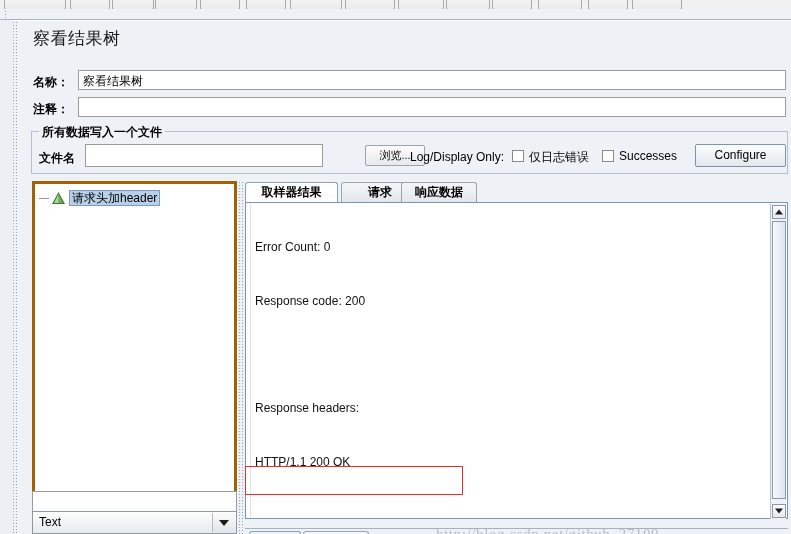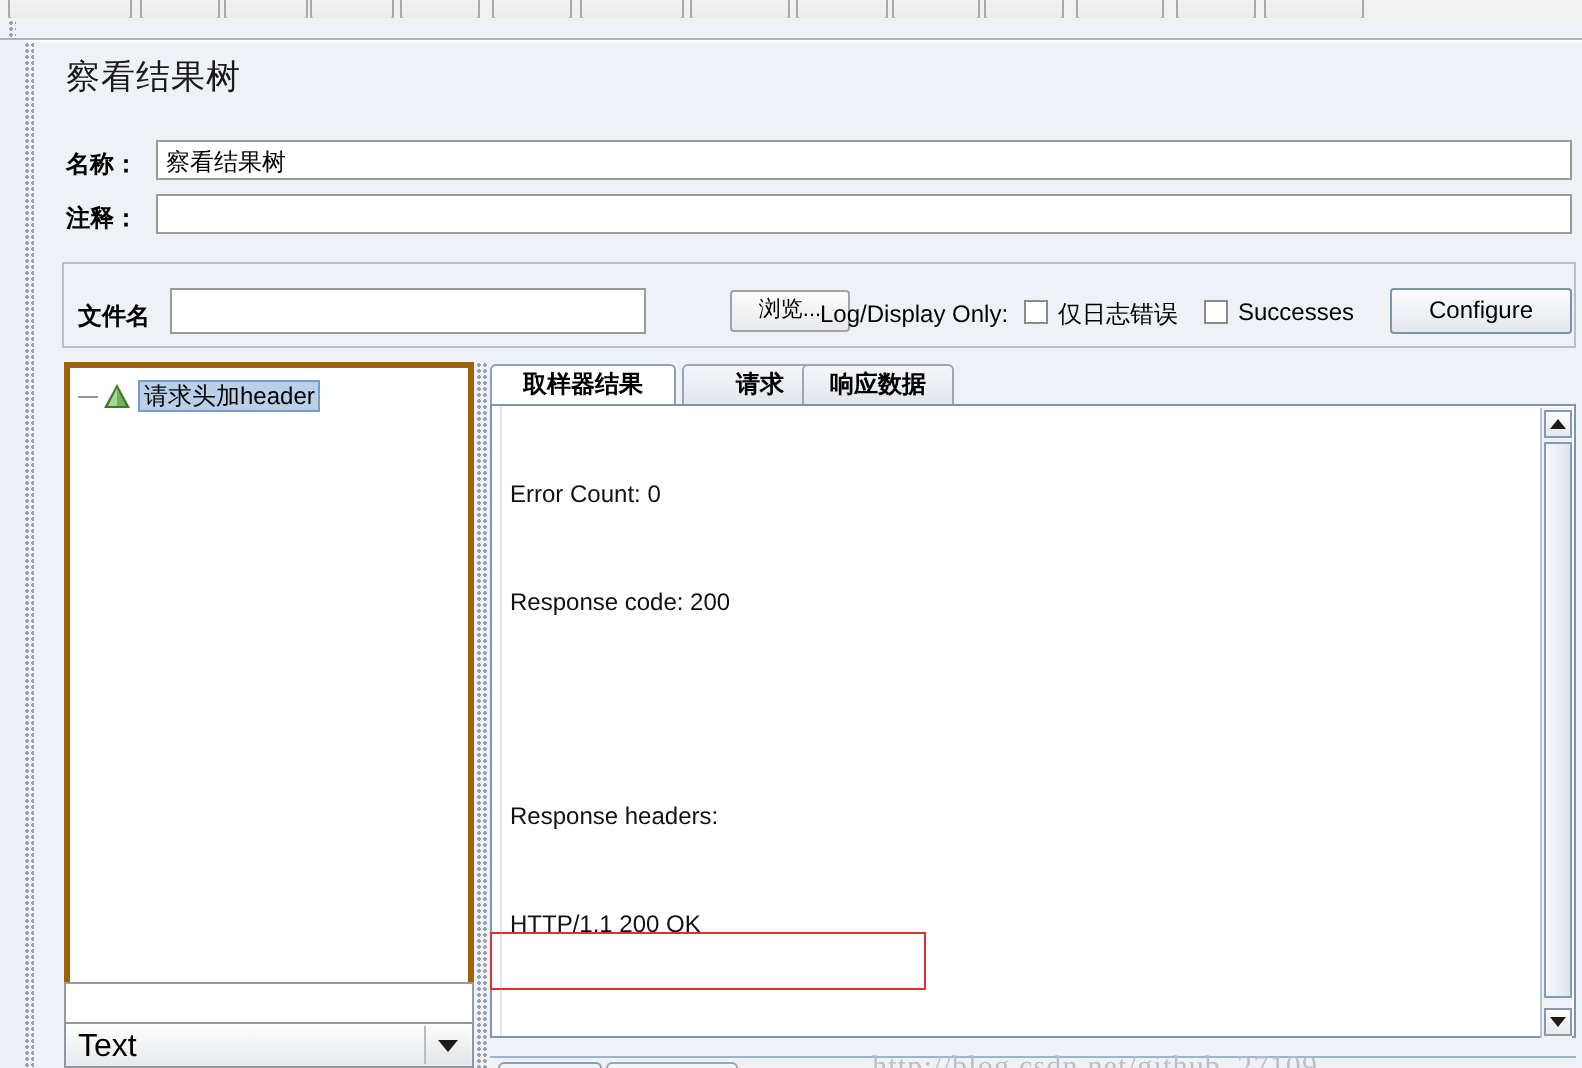--- a/index.html
+++ b/index.html
@@ -73,21 +73,21 @@
   .tree-row{position:absolute;left:4px;top:6px;height:16px;display:flex;align-items:center;}
   .tree-dash{width:10px;height:1px;background:#8d9aa6;margin-right:2px;}
   .tri-icon{width:15px;height:14px;margin-right:3px;position:relative;}
   .tree-label{background:#b9d0e8;border:1px solid #7a9cc2;
     padding:0 2px;font-size:12px;color:#000;white-space:nowrap;line-height:14px;}
 
   .search-in{left:20px;top:470px;width:205px;height:22px;}
   .combo{position:absolute;left:20px;top:490px;width:205px;height:23px;
     background:linear-gradient(#fdfdfd,#e7eaee);
     border:1px solid #8e98a3;box-sizing:border-box;}
-  .combo .cval{position:absolute;left:6px;top:3px;font-size:16px;color:#000;}
+  .combo .cval{position:absolute;left:6px;top:3px;font-size:12px;color:#000;}
   .combo .arrowbox{position:absolute;right:1px;top:1px;width:22px;height:19px;
     background:linear-gradient(#fbfbfb,#e2e6ea);border-left:1px solid #b6bcc4;}
   .caret{position:absolute;left:50%;top:50%;transform:translate(-50%,-50%);
     width:0;height:0;border-left:5px solid transparent;border-right:5px solid transparent;
     border-top:6px solid #1c1c1c;}
 
   
   .splitter{position:absolute;left:226px;top:160px;width:6px;height:374px;
     background-image:radial-gradient(#9aa2ad 1px, transparent 1px);
     background-size:3px 3px;background-color:#eef1f5;}
@@ -175,20 +175,21 @@
     <div class="tfield name-in">
       <span class="val">察看结果树</span>
     </div>
 
     <div class="lbl cmt-lbl">注释：</div>
     <div class="tfield cmt-in">
       <span class="val"></span>
     </div>
 
     <div class="grp"></div>
+    <div class="grp-title">所有数据写入一个文件</div>
 
     <div class="lbl fn-lbl">文件名</div>
     <div class="tfield fn-in">
       <span class="val"></span>
     </div>
     <div class="btn small browse">浏览...</div>
 
     <div class="lbl logdisp">Log/Display Only:</div>
     <div class="cb cb1"></div>
     <div class="lbl lbl-errors">仅日志错误</div>

